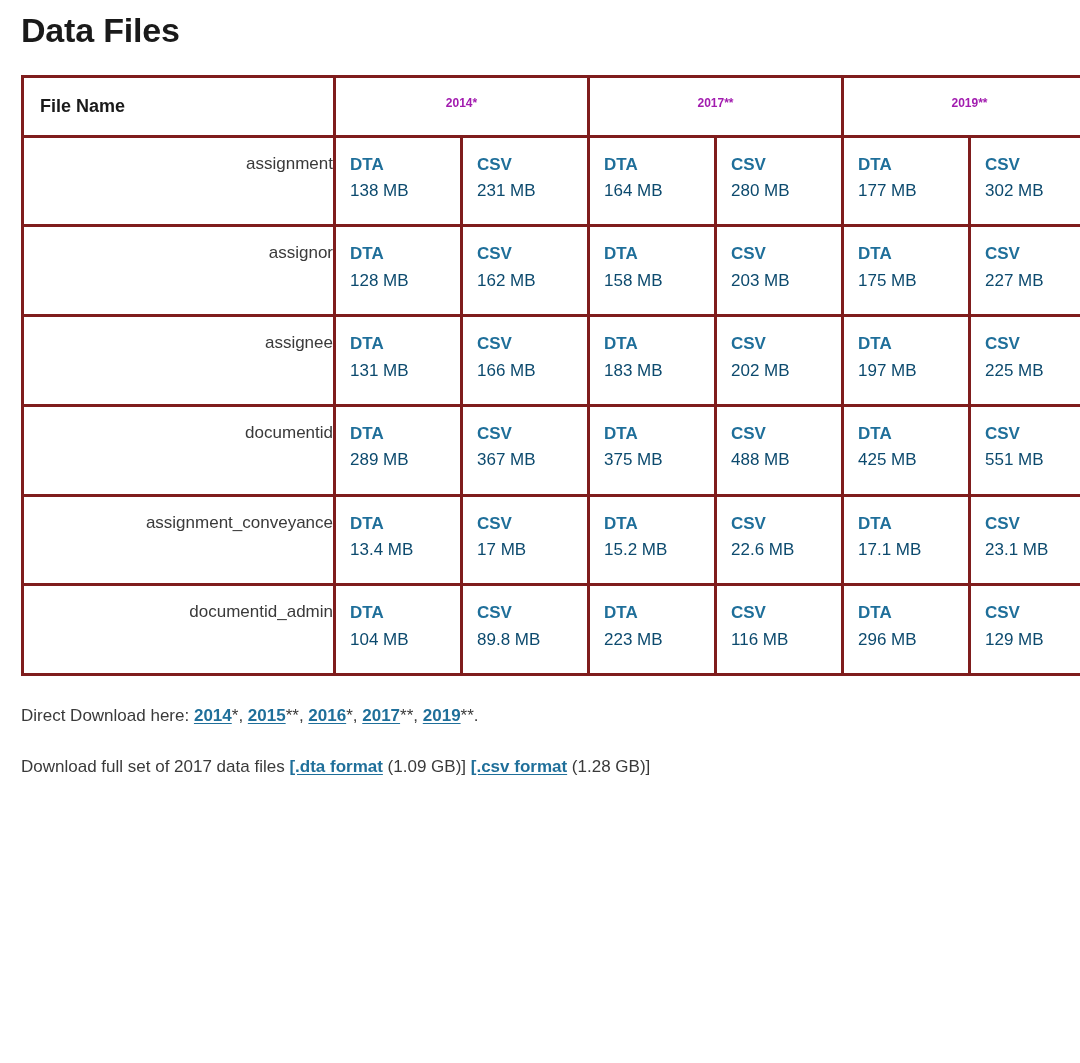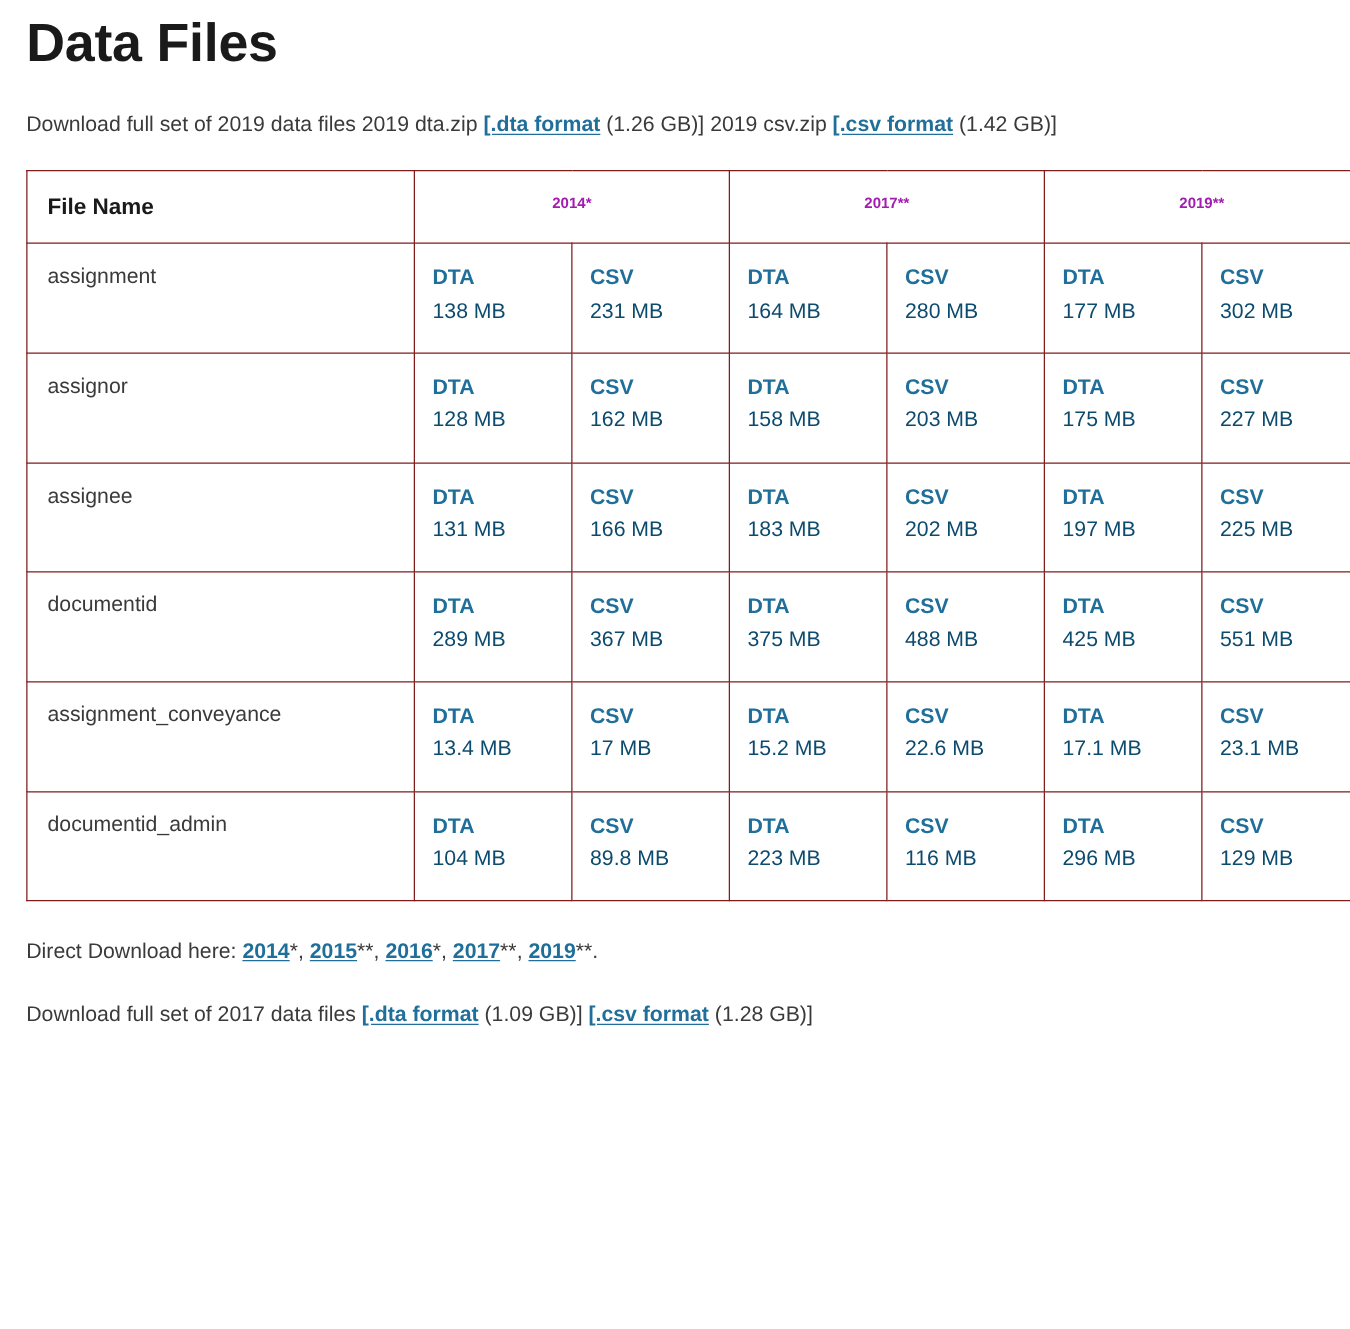--- a/index.html
+++ b/index.html
@@ -13,21 +13,21 @@
     font-family: "Liberation Sans", sans-serif;
     color: #333333;
     overflow: hidden;
   }
   .page {
     padding: 0 12px 0 21px;
     box-sizing: border-box;
     width: 1080px;
   }
   h1.page-title {
-    font-size: 43px;
+    font-size: 34px;
     font-weight: bold;
     color: #1a1a1a;
     margin: 10px 0 0 0;
     letter-spacing: -0.2px;
     line-height: 1.2;
   }
   p.para {
     font-size: 17px;
     color: #3a3a3a;
     margin: 26px 0 0 0;
@@ -51,21 +51,21 @@
     text-underline-offset: 2px;
   }
   table.data-table {
     border-collapse: collapse;
     width: 1047px;
     margin-top: 24px;
     table-layout: fixed;
   }
   table.data-table th,
   table.data-table td {
-    border: 1px solid #7f1d1d;
+    border: 3px solid #7f1d1d;
     vertical-align: top;
   }
   th.col-filename {
     width: 293px;
     text-align: left;
     padding: 18px 0 18px 16px;
     font-size: 18px;
     font-weight: bold;
     color: #1a1a1a;
   }
@@ -75,20 +75,21 @@
     font-size: 12px;
     font-weight: bold;
     color: #a21caf;
     width: 251px;
   }
   td.cell-filename {
     padding: 16px 0 22px 16px;
     font-size: 17px;
     color: #3a3a3a;
     font-weight: normal;
+    text-align: right;
   }
   td.cell-file {
     width: 126px;
     padding: 14px 0 20px 14px;
     line-height: 1.55;
   }
   td.cell-file a.fmt {
     display: block;
     font-size: 17px;
     font-weight: bold;
@@ -108,21 +109,20 @@
   }
 </style>
 </head>
 <body>
 
 <div class="page">
 
   <h1 class="page-title">Data Files</h1>
 
 
-  <p class="para"><span>Download full set of 2019 data files 2019 dta.zip </span><a class="link link-bold" href="#">[.dta format</a><span> (1.26 GB)] </span><span>2019 csv.zip </span><a class="link link-bold" href="#">[.csv format</a><span> (1.42 GB)]</span></p>
 
 
   <table class="data-table">
     <thead>
       <tr>
         <th class="col-filename">File Name</th>
         <th class="col-year" colspan="2">2014*</th>
         <th class="col-year" colspan="2">2017**</th>
         <th class="col-year" colspan="2">2019**</th>
       </tr>

